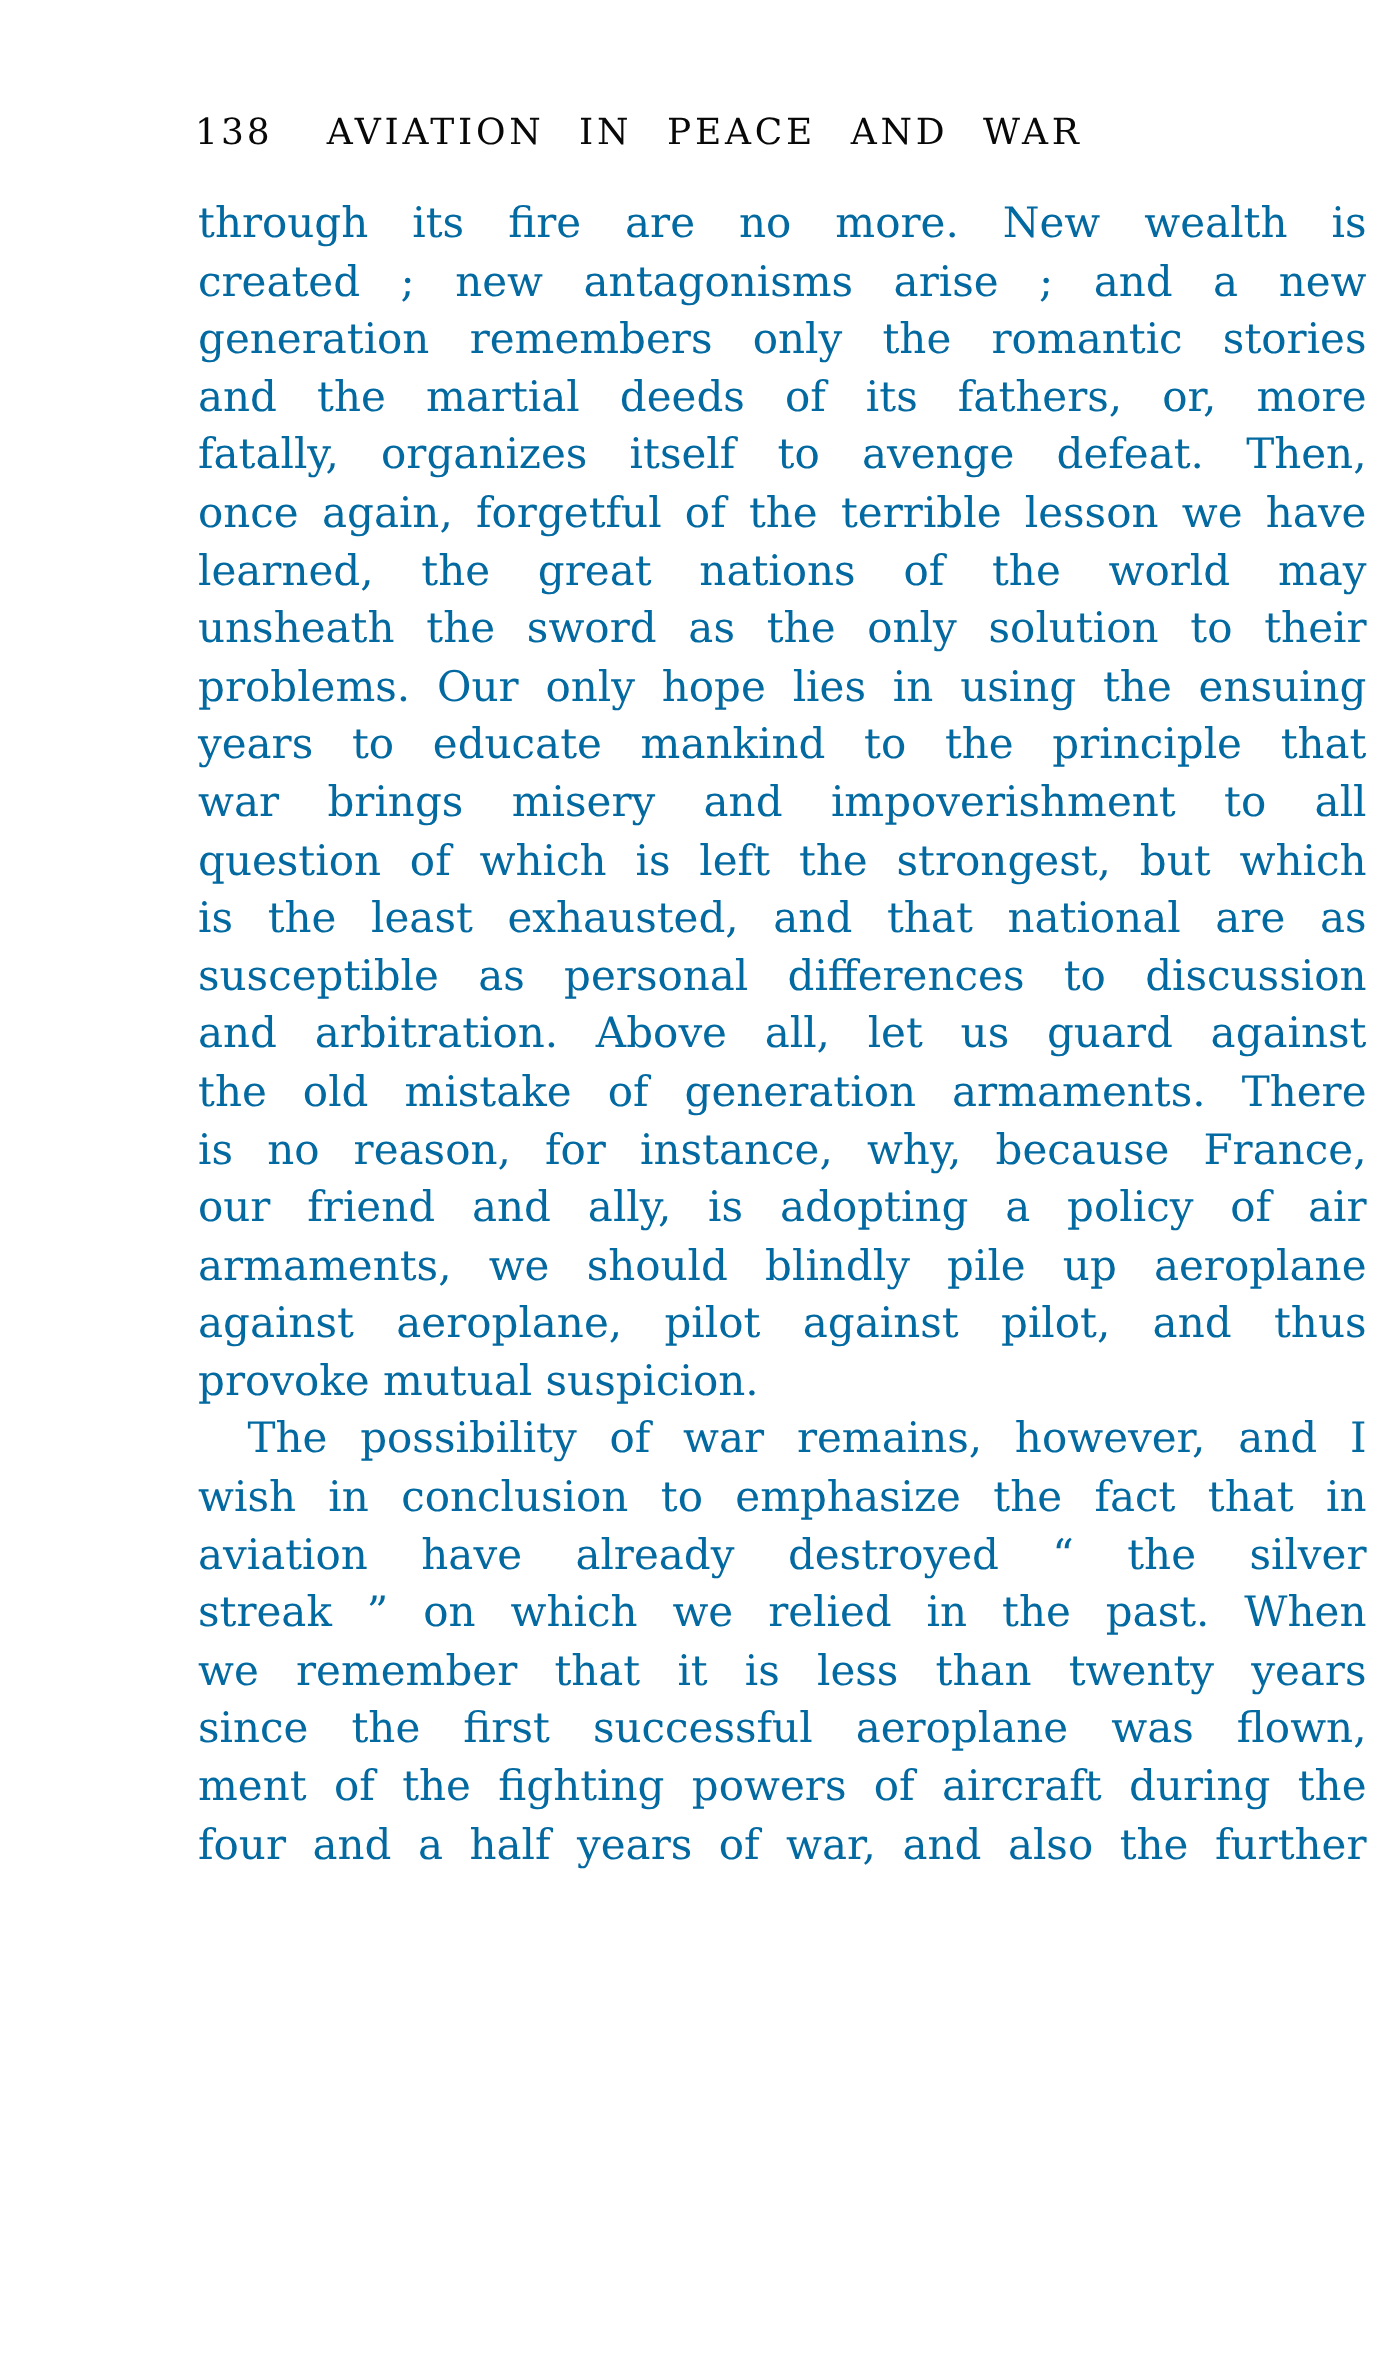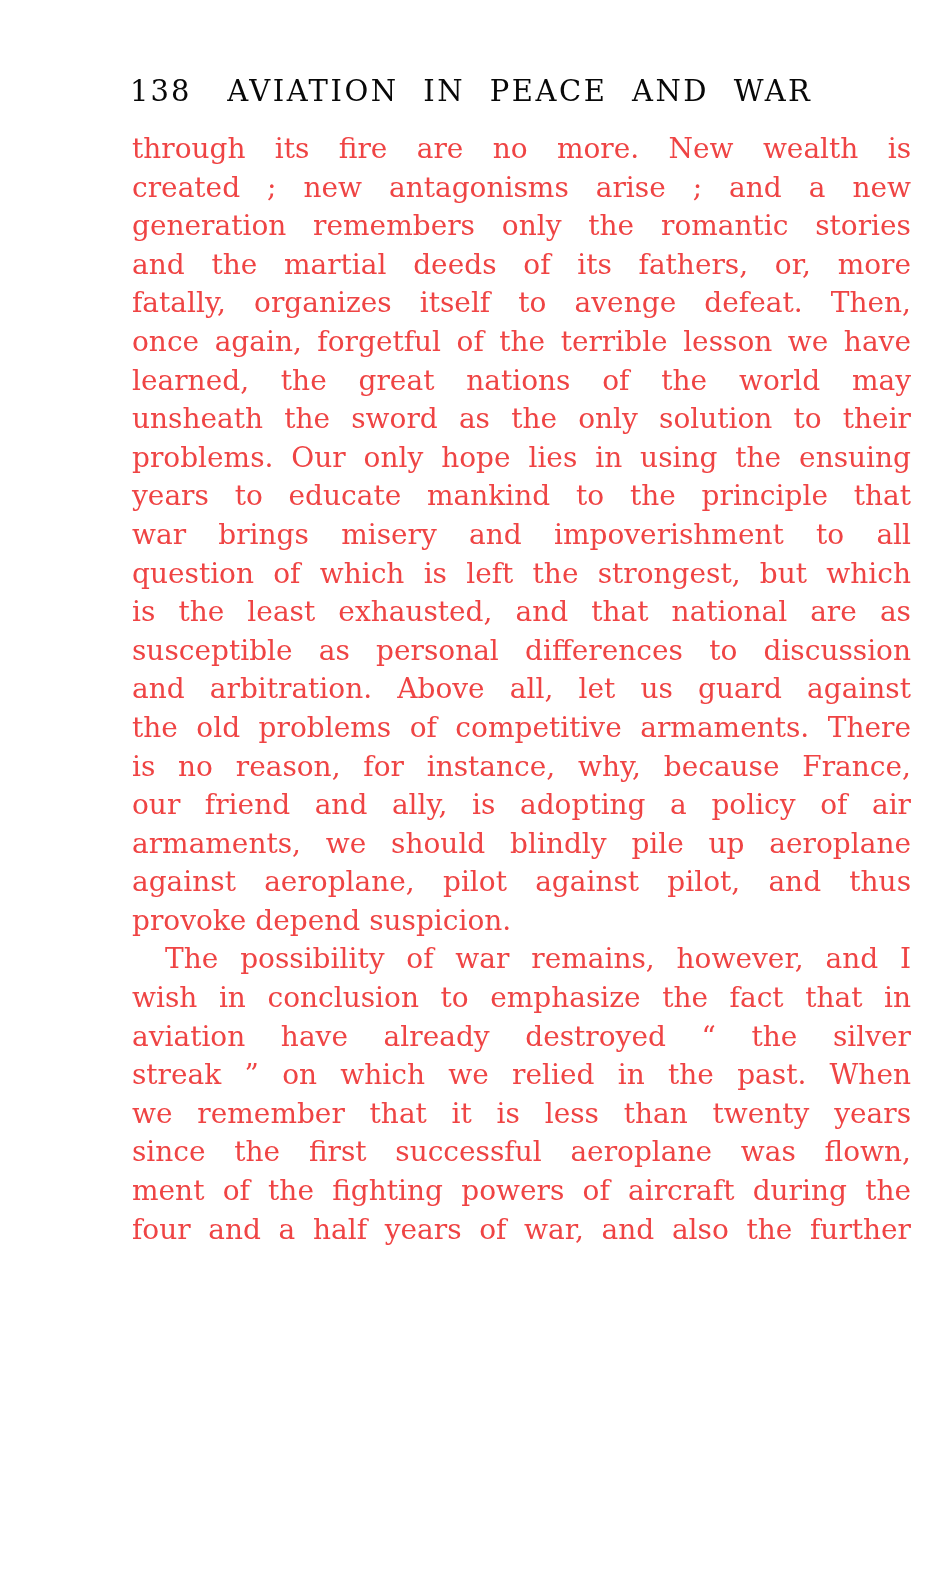--- a/index.html
+++ b/index.html
@@ -12,40 +12,40 @@
     font-family: "DejaVu Serif", "Liberation Serif", serif;
     overflow: hidden;
   }
   .page-header {
     position: absolute;
     top: 74px;
     left: 130px;
     right: 22px;
     display: flex;
     align-items: baseline;
-    font-size: 29px;
+    font-size: 24px;
     color: #080808;
   }
   .page-number {
     letter-spacing: 2px;
     margin-right: 36px;
   }
   .running-title {
     letter-spacing: 2.5px;
     word-spacing: 13px;
     white-space: nowrap;
   }
   .page-body {
     position: absolute;
     top: 130px;
     left: 132px;
     width: 779px;
     font-size: 28px;
     line-height: 38.6px;
-    color: #ef4444;
+    color: #0369a1;
   }
   .paragraph { margin: 0; }
   .line {
     text-align: justify;
     text-align-last: justify;
     text-justify: inter-word;
   }
   .line.flush-left { text-align-last: left; }
   .line.indent { text-indent: 33px; }
 </style>
@@ -67,26 +67,26 @@
         <div class="line">once again, forgetful of the terrible lesson we have</div>
         <div class="line">learned, the great nations of the world may</div>
         <div class="line">unsheath the sword as the only solution to their</div>
         <div class="line">problems. Our only hope lies in using the ensuing</div>
         <div class="line">years to educate mankind to the principle that</div>
         <div class="line">war brings misery and impoverishment to all</div>
         <div class="line">question of which is left the strongest, but which</div>
         <div class="line">is the least exhausted, and that national are as</div>
         <div class="line">susceptible as personal differences to discussion</div>
         <div class="line">and arbitration. Above all, let us guard against</div>
-        <div class="line">the old problems of competitive armaments. There</div>
+        <div class="line">the old mistake of generation armaments. There</div>
         <div class="line">is no reason, for instance, why, because France,</div>
         <div class="line">our friend and ally, is adopting a policy of air</div>
         <div class="line">armaments, we should blindly pile up aeroplane</div>
         <div class="line">against aeroplane, pilot against pilot, and thus</div>
-        <div class="line flush-left">provoke depend suspicion.</div>
+        <div class="line flush-left">provoke mutual suspicion.</div>
       </div>
       <div class="paragraph">
         <div class="line indent">The possibility of war remains, however, and I</div>
         <div class="line">wish in conclusion to emphasize the fact that in</div>
         <div class="line">aviation have already destroyed “ the silver</div>
         <div class="line">streak ” on which we relied in the past. When</div>
         <div class="line">we remember that it is less than twenty years</div>
         <div class="line">since the first successful aeroplane was flown,</div>
         <div class="line">ment of the fighting powers of aircraft during the</div>
         <div class="line">four and a half years of war, and also the further</div>

